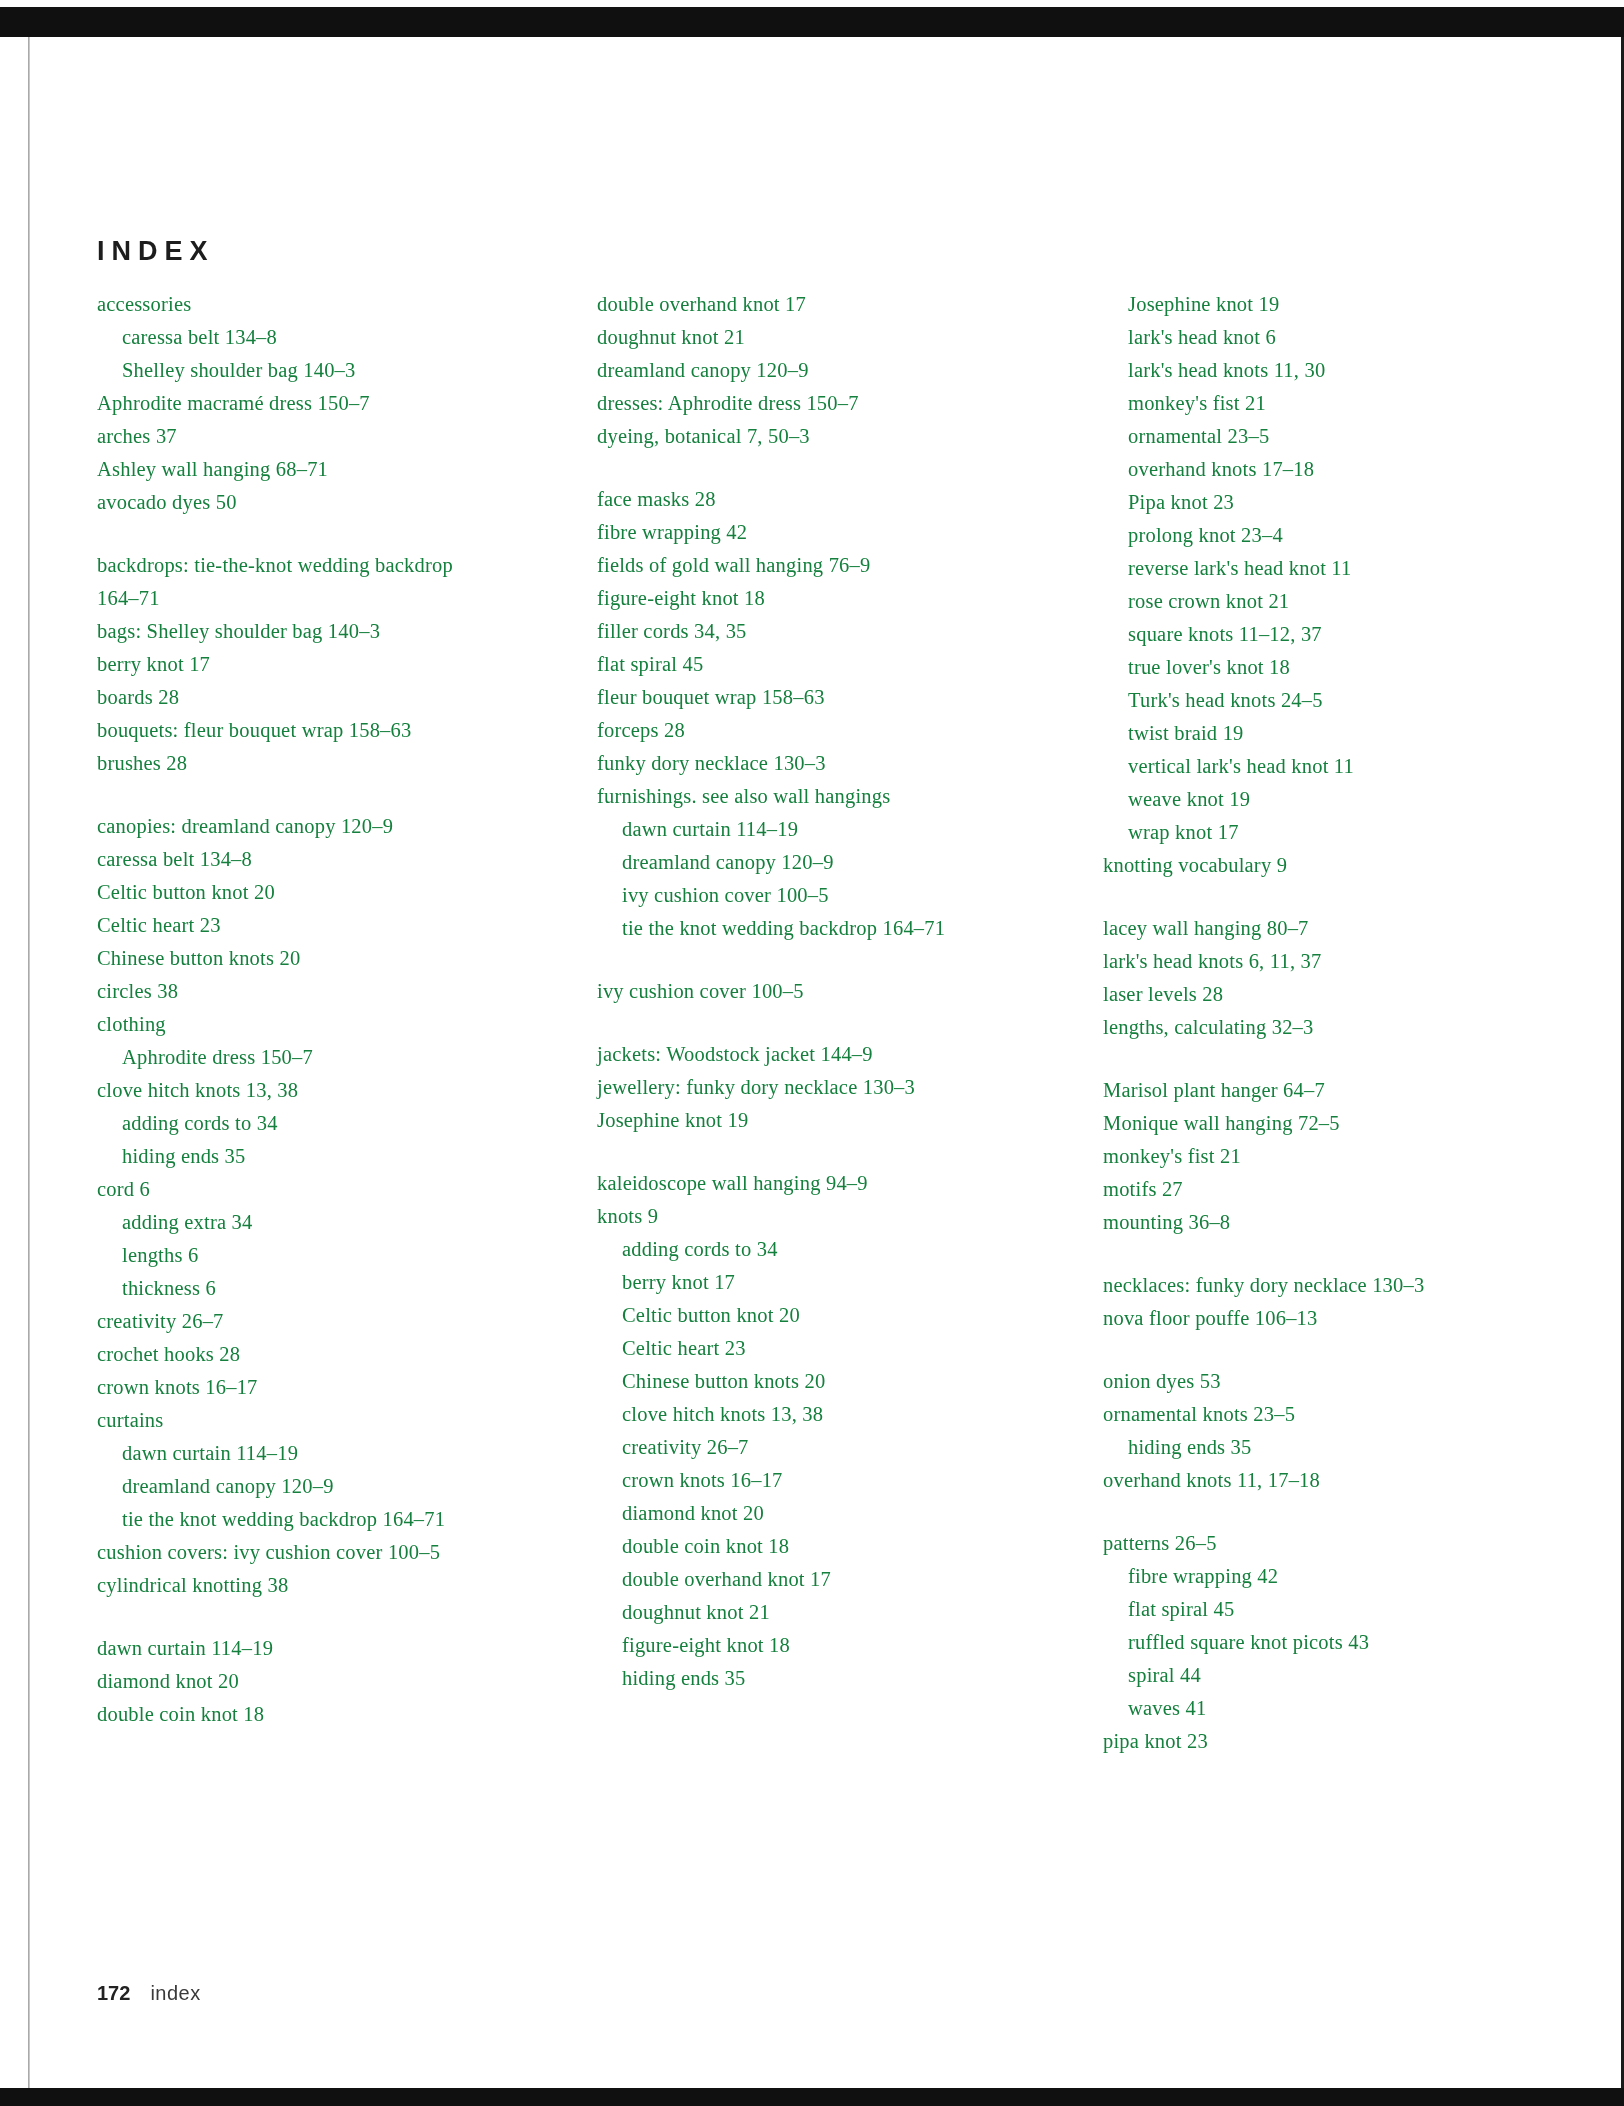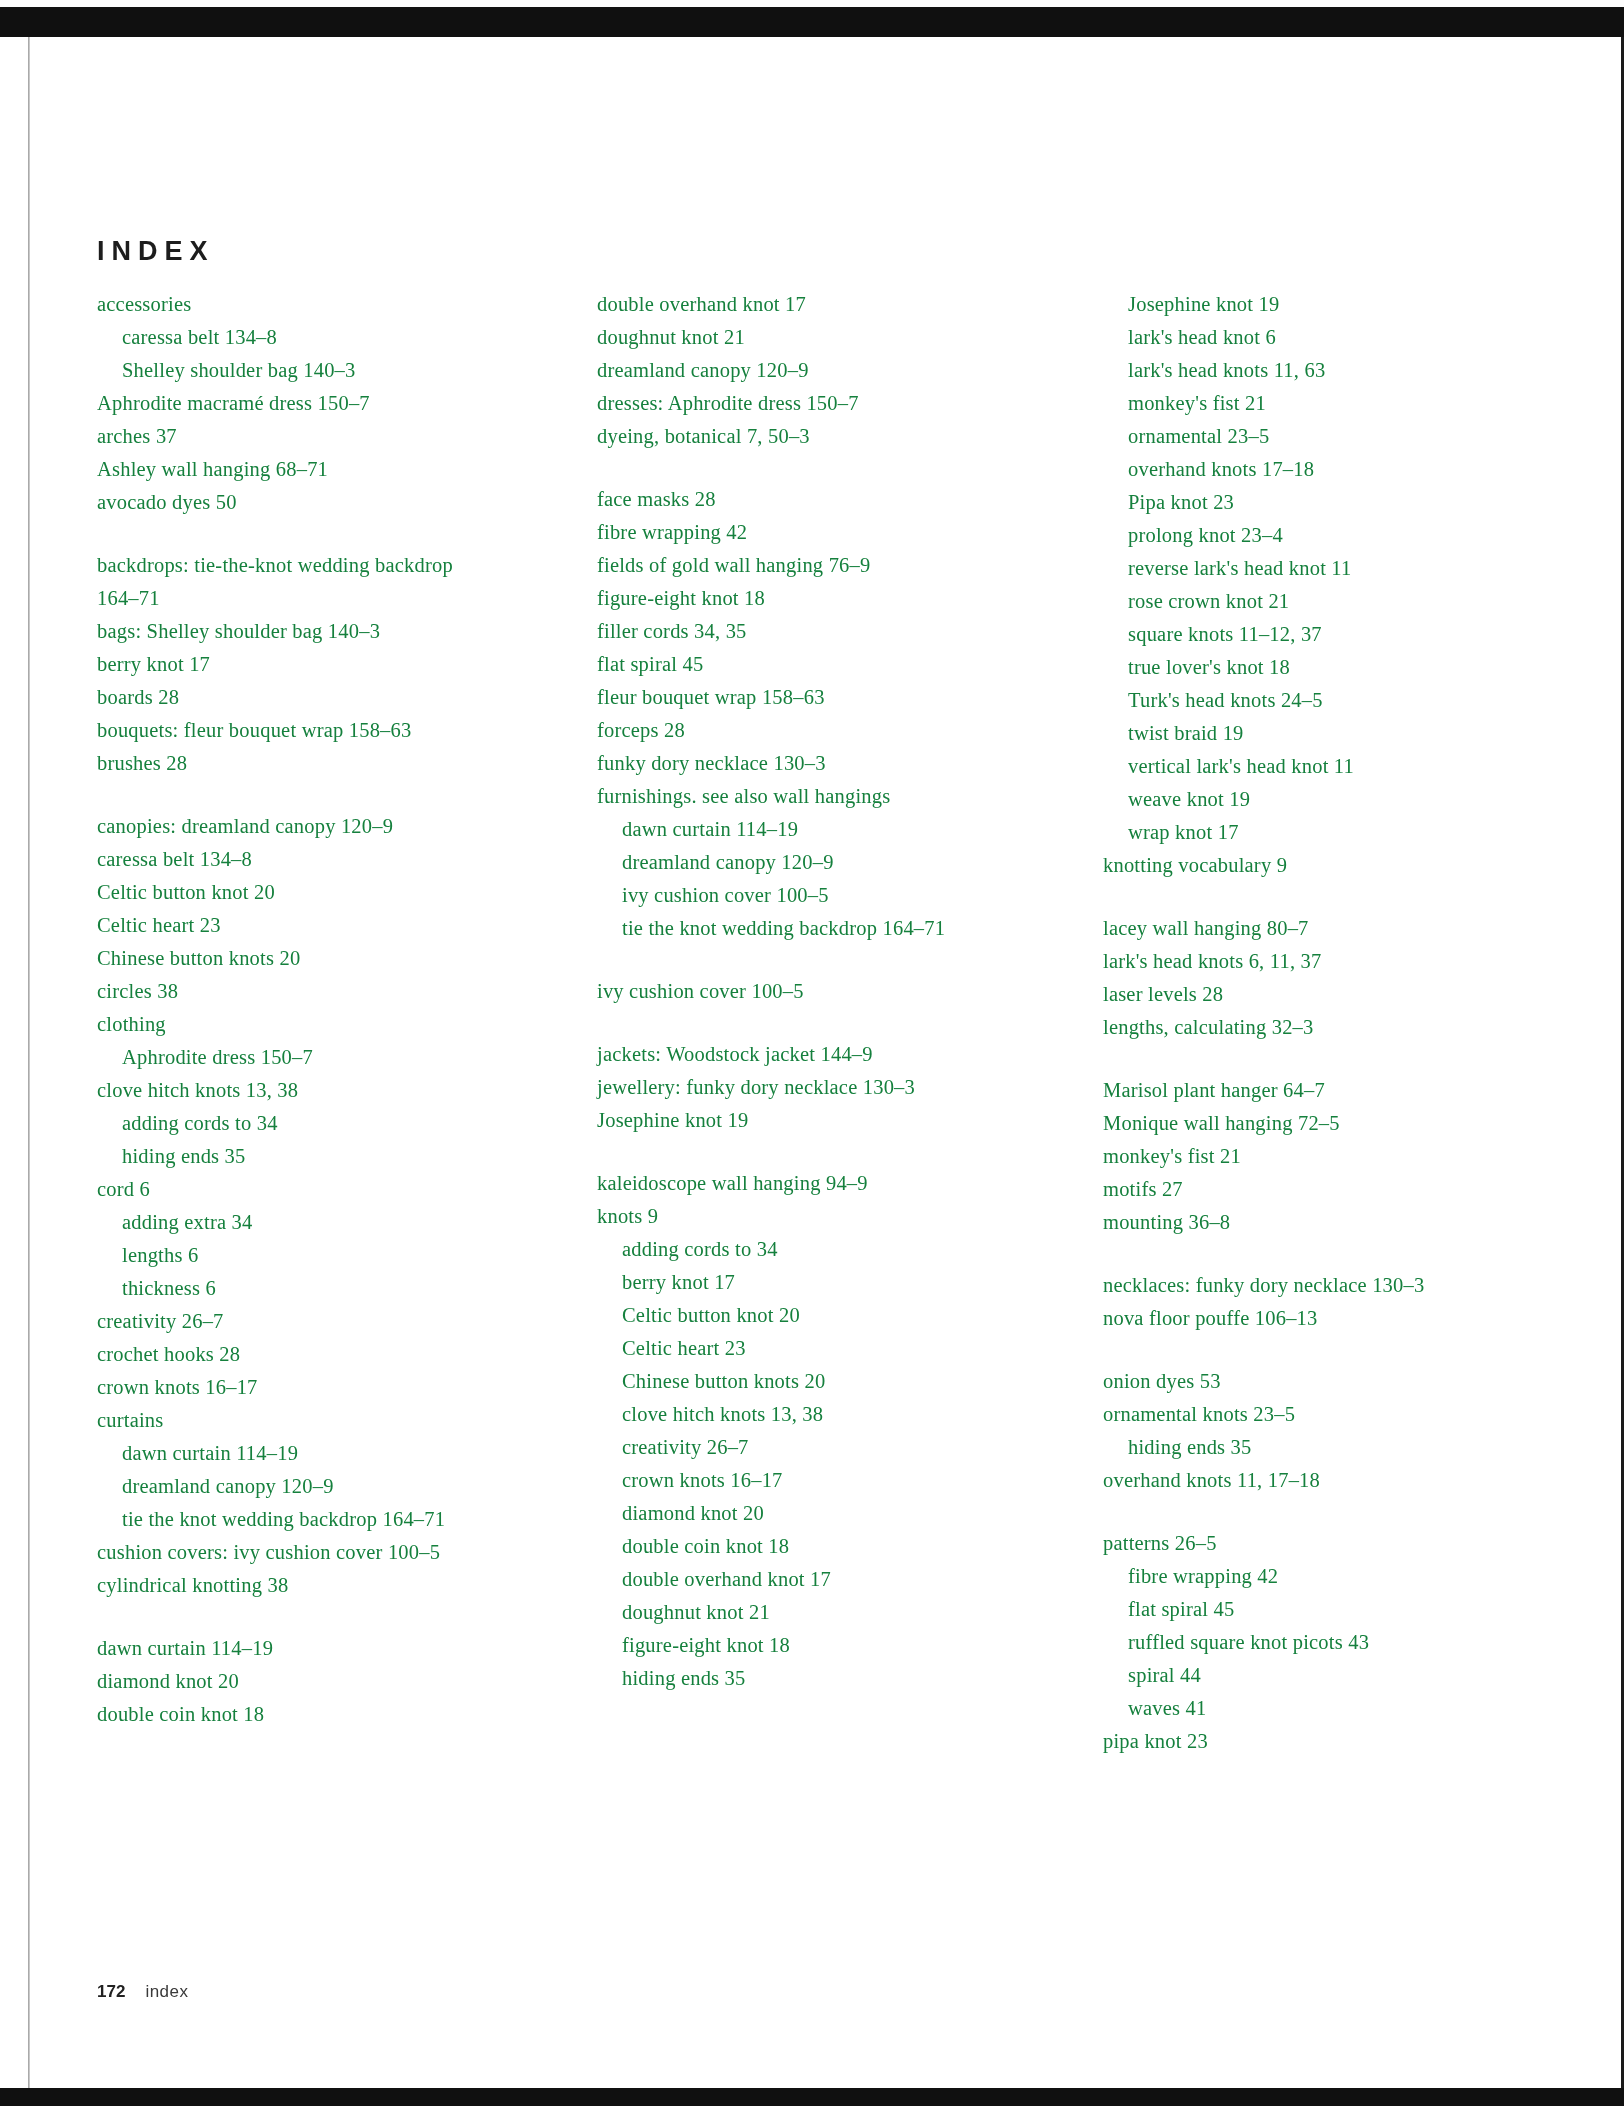--- a/index.html
+++ b/index.html
@@ -58,21 +58,21 @@
 
   .group { margin: 0; }
   .group + .group { margin-top: 30px; }
   .entry { white-space: nowrap; letter-spacing: 0.2px; }
   .entry.ind { padding-left: 25px; }
 
   .footer {
     position: absolute;
     left: 97px; top: 1982px;
     font-family: "Liberation Sans", sans-serif;
-    font-size: 17px;
+    font-size: 20px;
     color: #222;
   }
   .footer .pnum { font-weight: 700; }
   .footer .flabel {
     font-weight: 400;
     margin-left: 20px;
     color: #3a3a3a;
     letter-spacing: 0.5px;
   }
 </style>
@@ -186,21 +186,21 @@
       <div class="entry ind">double overhand knot 17</div>
       <div class="entry ind">doughnut knot 21</div>
       <div class="entry ind">figure-eight knot 18</div>
       <div class="entry ind">hiding ends 35</div>
     </div>
   </div>
 <div class="col col-3">
     <div class="group">
       <div class="entry ind">Josephine knot 19</div>
       <div class="entry ind">lark's head knot 6</div>
-      <div class="entry ind">lark's head knots 11, 63</div>
+      <div class="entry ind">lark's head knots 11, 30</div>
       <div class="entry ind">monkey's fist 21</div>
       <div class="entry ind">ornamental 23–5</div>
       <div class="entry ind">overhand knots 17–18</div>
       <div class="entry ind">Pipa knot 23</div>
       <div class="entry ind">prolong knot 23–4</div>
       <div class="entry ind">reverse lark's head knot 11</div>
       <div class="entry ind">rose crown knot 21</div>
       <div class="entry ind">square knots 11–12, 37</div>
       <div class="entry ind">true lover's knot 18</div>
       <div class="entry ind">Turk's head knots 24–5</div>

